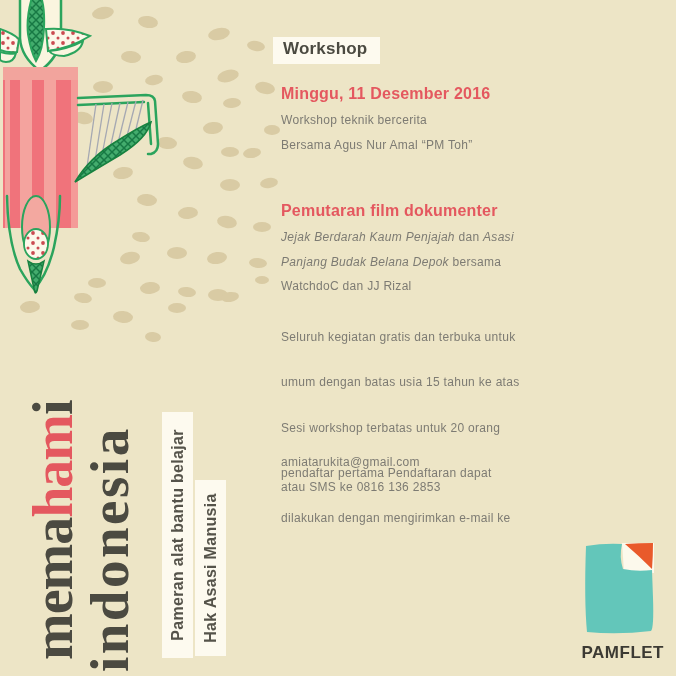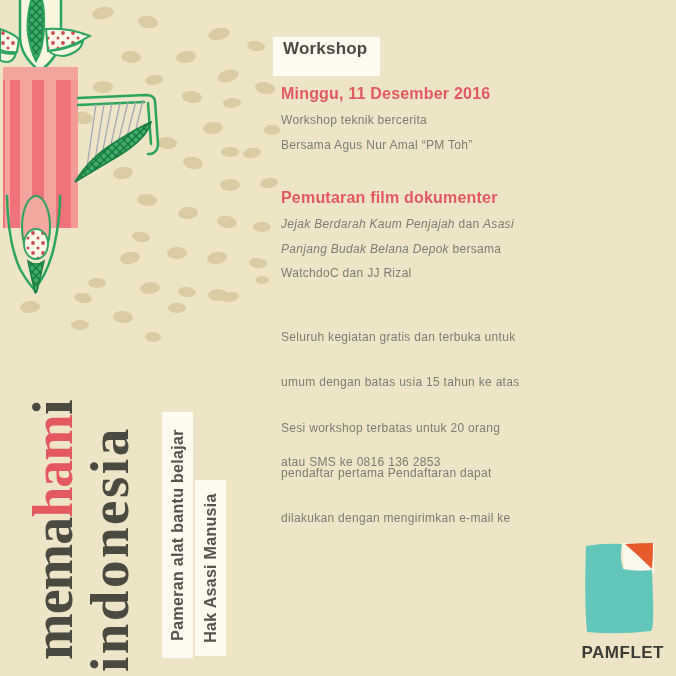--- a/index.html
+++ b/index.html
@@ -11,28 +11,28 @@
   }
   html,body{margin:0;padding:0;background:#888;}
   .poster{position:relative;width:676px;height:676px;background:var(--background);
     overflow:hidden;font-family:"Liberation Sans","DejaVu Sans",sans-serif;}
   .bg-art{position:absolute;left:0;top:0;width:676px;height:676px;}
   .dot{fill:var(--dot-tan);}
   .green-line{stroke:var(--ill-green);fill:none;stroke-width:2.5;stroke-linecap:round;}
   .string{stroke:var(--string-gray);stroke-width:1.3;fill:none;}
 
   .workshop-tag{position:absolute;left:273px;top:37px;height:23px;line-height:23px;
-    padding:0 13px 16px 10px;background:var(--box-white);color:var(--text-dark);
+    padding:0 13px 4px 10px;background:var(--box-white);color:var(--text-dark);
     font-size:17px;font-weight:bold;letter-spacing:.2px;}
   .h-red{color:var(--accent-red);font-size:16px;font-weight:bold;line-height:23px;
     letter-spacing:.2px;margin:0 0 3px 0;}
   .gray{color:var(--text-gray);font-size:12px;line-height:24.6px;letter-spacing:.3px;}
   .it{font-style:italic;margin-top:16px;}
   .event-block{position:absolute;left:281px;top:82px;}
-  .film-block{position:absolute;left:281px;top:186px;}
+  .film-block{position:absolute;left:281px;top:199px;}
   .info-block{position:absolute;left:281px;top:305px;}
   .info-block .gray{line-height:25.3px;margin-top:20px;}
   .contact-block{position:absolute;left:281px;top:450px;}
 
   .vtitle{position:absolute;transform-origin:0 0;font-family:"Liberation Serif","DejaVu Serif",serif;
     font-weight:bold;white-space:nowrap;color:var(--text-dark);}
   .vtitle1{left:24px;top:386px;width:274px;height:58px;line-height:58px;
     transform:rotate(-90deg) translateX(-274px);font-size:56px;letter-spacing:-1px;}
   .vtitle2{left:84px;top:422px;width:250px;height:52px;line-height:52px;
     transform:rotate(-90deg) translateX(-250px);font-size:55px;letter-spacing:2.5px;}
@@ -170,20 +170,21 @@
 
   <div class="info-block">
     <div class="gray">Seluruh kegiatan gratis dan terbuka untuk</div>
     <div class="gray">umum dengan batas usia 15 tahun ke atas</div>
     <div class="gray">Sesi workshop terbatas untuk 20 orang</div>
     <div class="gray">pendaftar pertama Pendaftaran dapat</div>
     <div class="gray">dilakukan dengan mengirimkan e-mail ke</div>
   </div>
 
   <div class="contact-block">
+    <div class="gray">amiatarukita@gmail.com</div>
     <div class="gray">atau SMS ke 0816 136 2853</div>
   </div>
 
   <div class="vtitle vtitle1"><span>mema</span><span class="t-red">ham</span><span>i</span></div>
   <div class="vtitle vtitle2">indonesia</div>
 
   <div class="vlabel-box vlabel1">
     <div class="vlabel-text">Pameran alat bantu belajar</div>
   </div>
   <div class="vlabel-box vlabel2">

